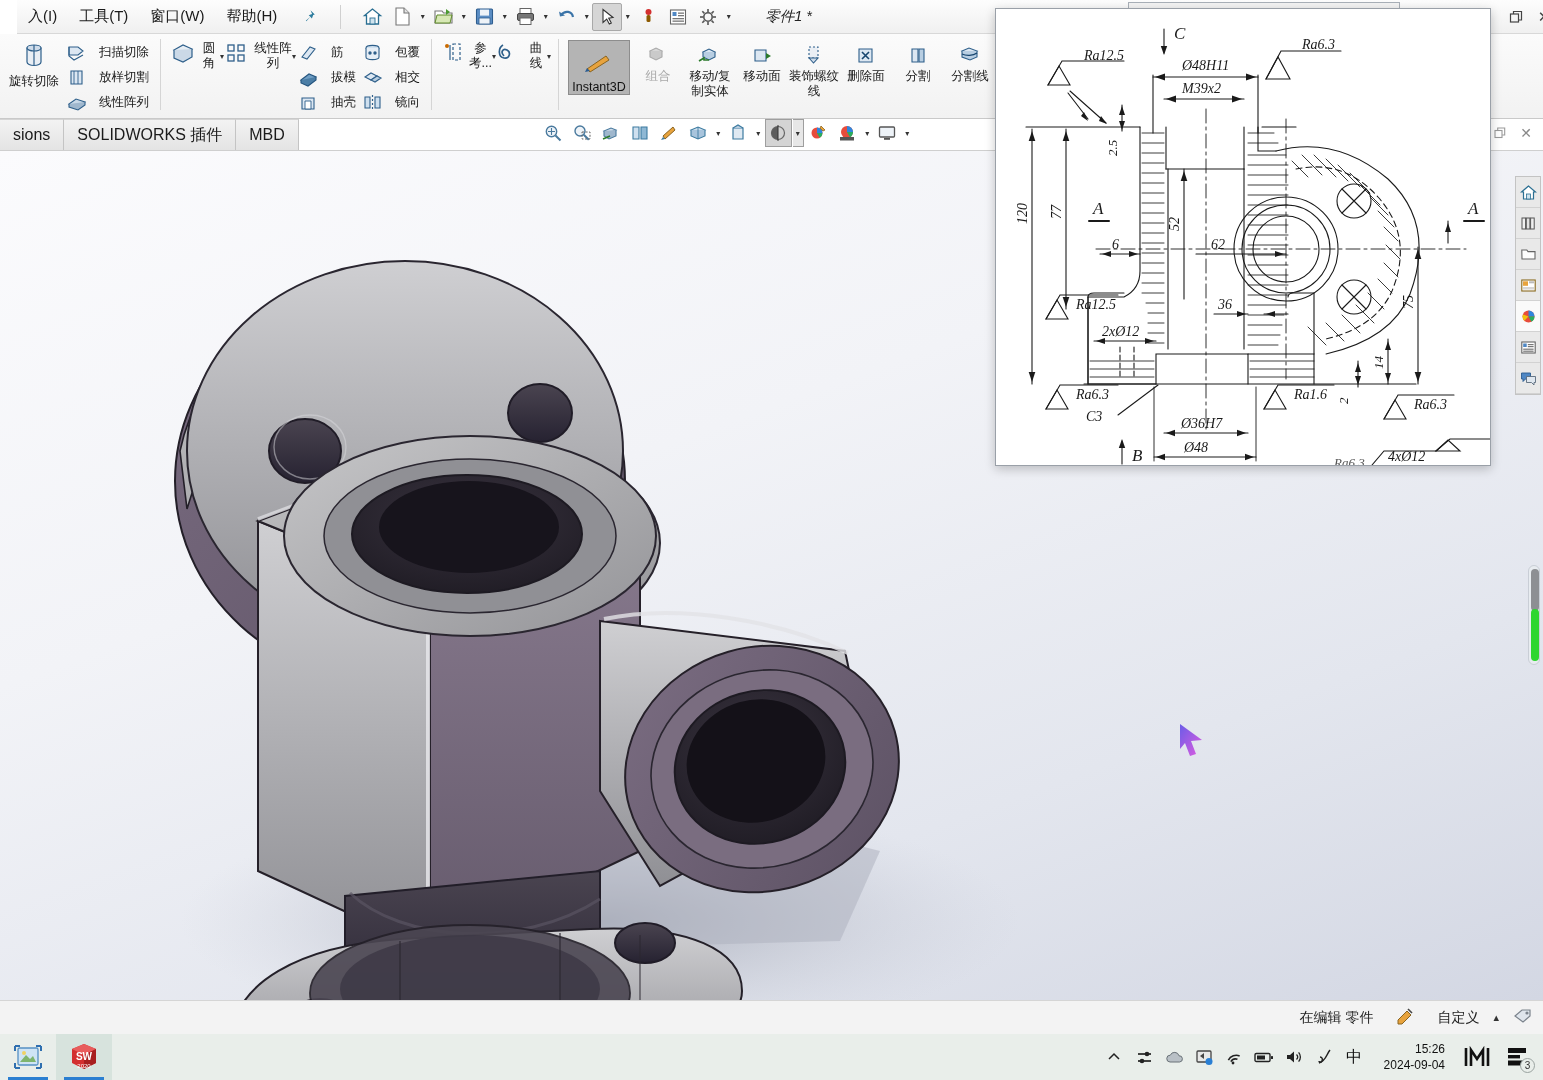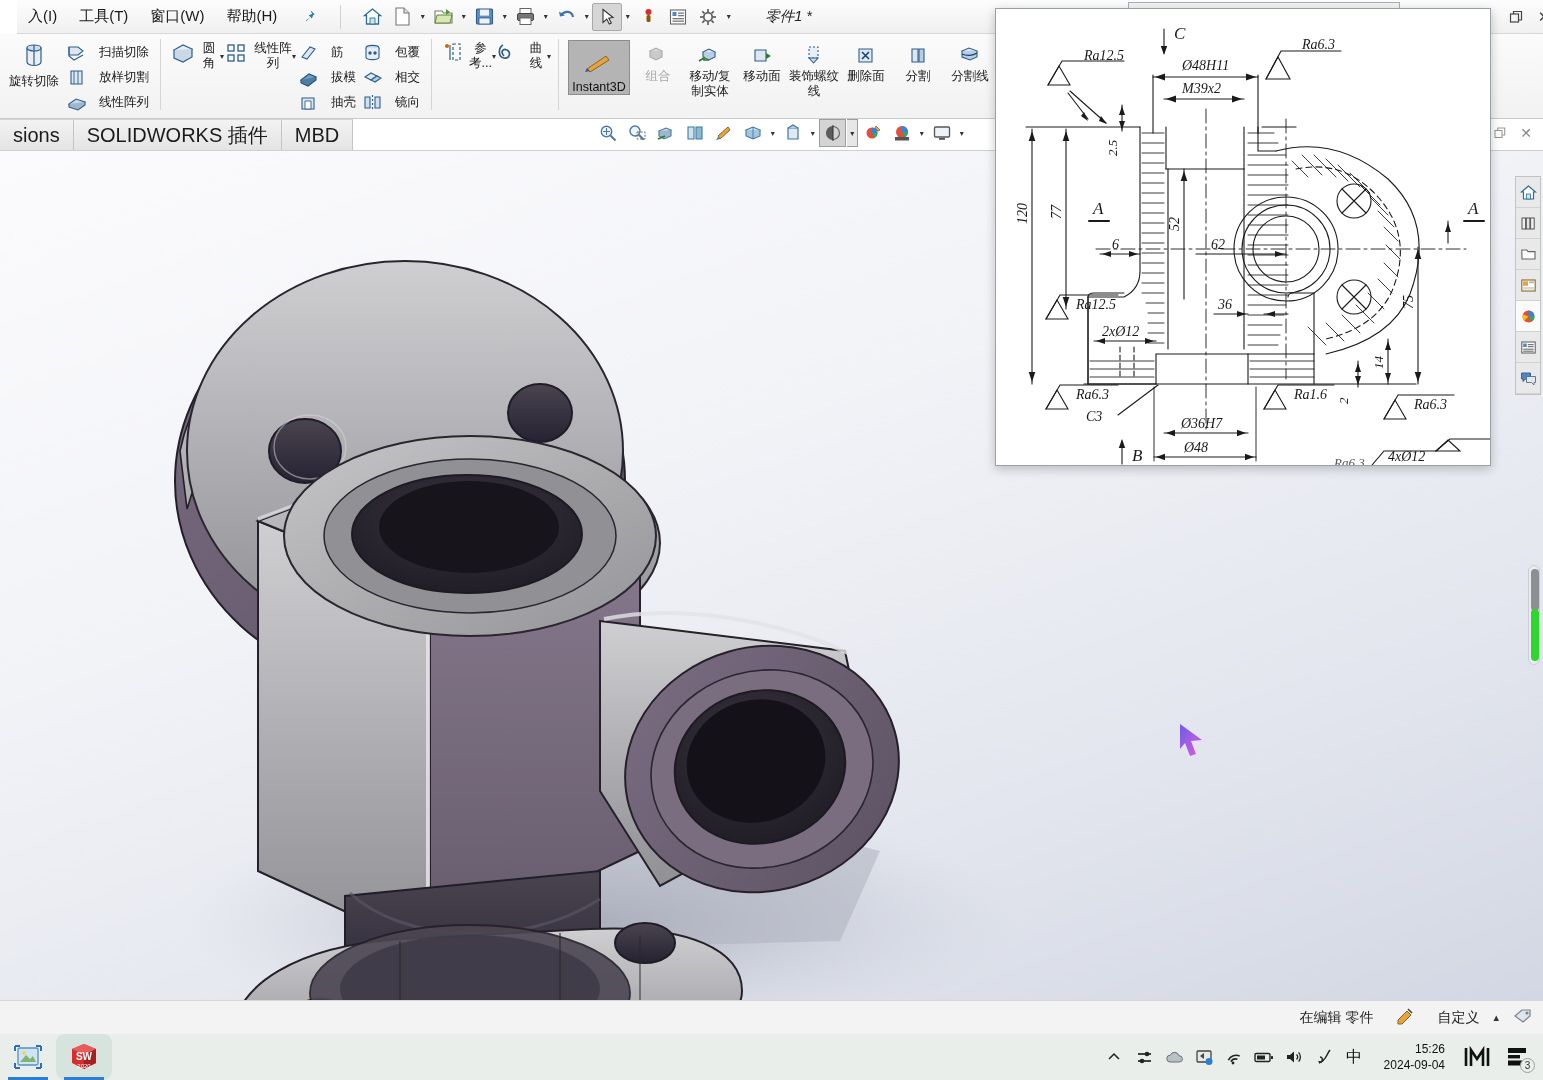--- a/index.html
+++ b/index.html
@@ -86,21 +86,21 @@
   .r-item .lbl { margin-top: 2px; }
 
   
   .tabrow {
     position: absolute; left: 0; top: 119px; width: 1543px; height: 32px;
     background: #ffffff; border-bottom: 1px solid #cfcfcf;
     display: flex; align-items: flex-start;
   }
   .tabs { display: flex; height: 31px; }
   .tab {
-    display: flex; align-items: center; padding: 12px 13px; font-size: 20px; color: #1b1b1b;
+    display: flex; align-items: center; padding: 12px 13px; font-size: 16px; color: #1b1b1b;
     background: linear-gradient(#f3f3f3, #e4e4e4); border-right: 1px solid #c4c4c4;
     border-top: 1px solid #d5d5d5;
   }
 
   .viewbar { display: flex; align-items: center; gap: 0px; margin-left: 240px; }
   .vb-btn {
     width: 27px; height: 28px; display: flex; align-items: center; justify-content: center;
     border: 1px solid transparent; margin: 0 1px;
   }
   .vb-btn.sel { background: #d4d4d4; border: 1px solid #9e9e9e; }
@@ -170,21 +170,20 @@
 
   
   .taskbar {
     position: absolute; left: 0; top: 1034px; width: 1543px; height: 46px;
     background: #e9eeea; display: flex; align-items: center;
   }
   .tb-left { display: flex; align-items: flex-end; height: 46px; }
   .tb-app {
     width: 56px; height: 46px; display: flex; align-items: center; justify-content: center;
     position: relative;
-    border-radius: 9px;
   }
   .tb-app.active { background: #d7e3dd; }
   .tb-app .uline { position: absolute; bottom: 0; left: 8px; right: 8px; height: 3px; background: #2b7fd1; }
   .tray { margin-left: auto; display: flex; align-items: center; gap: 0px; padding-right: 6px; }
   .tray-btn { width: 30px; height: 46px; display: flex; align-items: center; justify-content: center; }
   .clock {
     display: flex; flex-direction: column; align-items: flex-end; justify-content: center;
     font-size: 12px; color: #111; line-height: 1.35; padding: 0 12px; min-width: 88px;
   }
   .badge-wrap { position: relative; width: 40px; height: 46px; display:flex; align-items:center; justify-content:center; }

